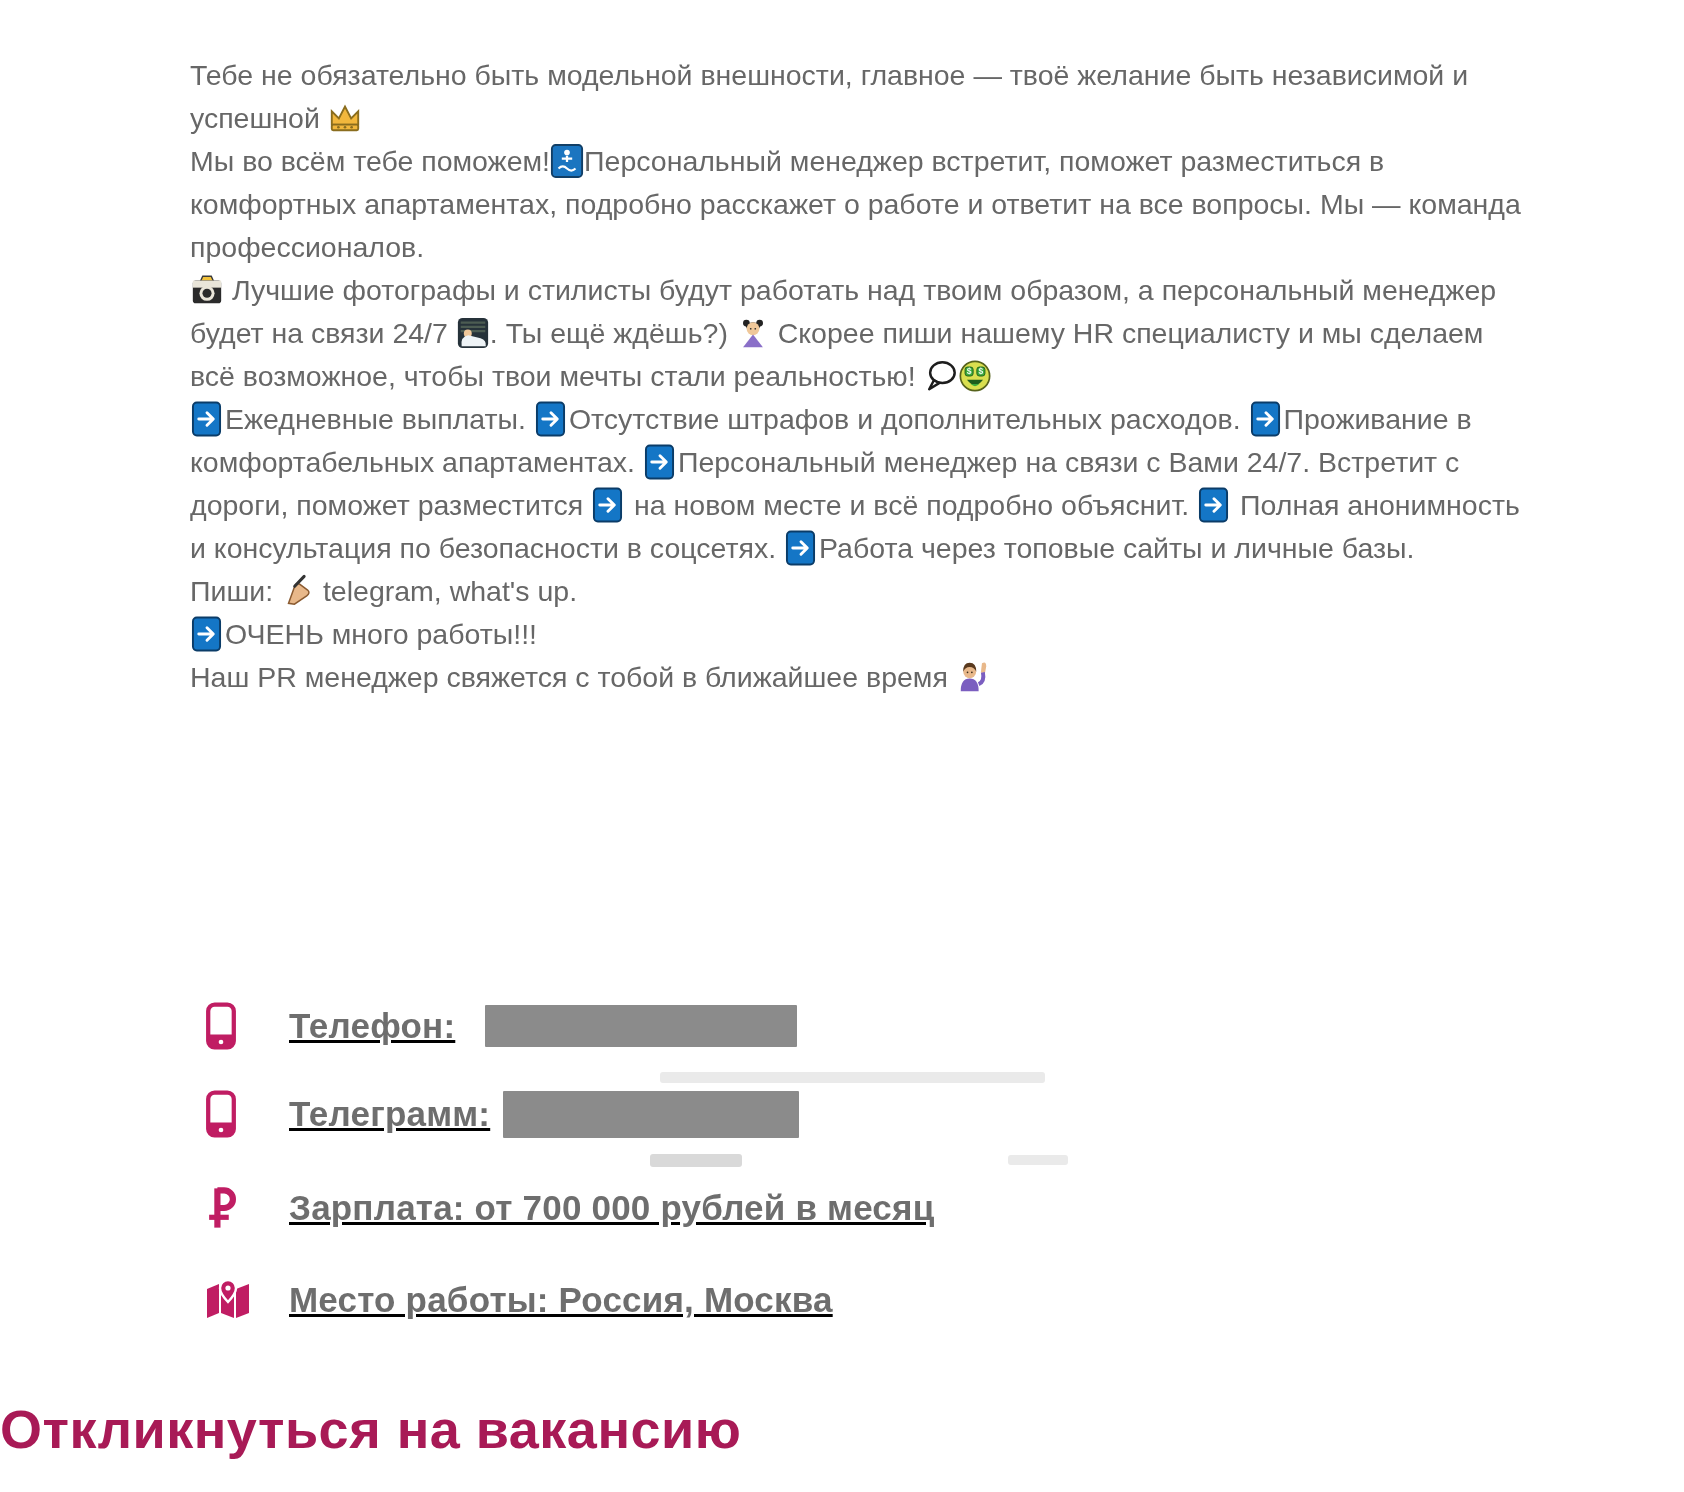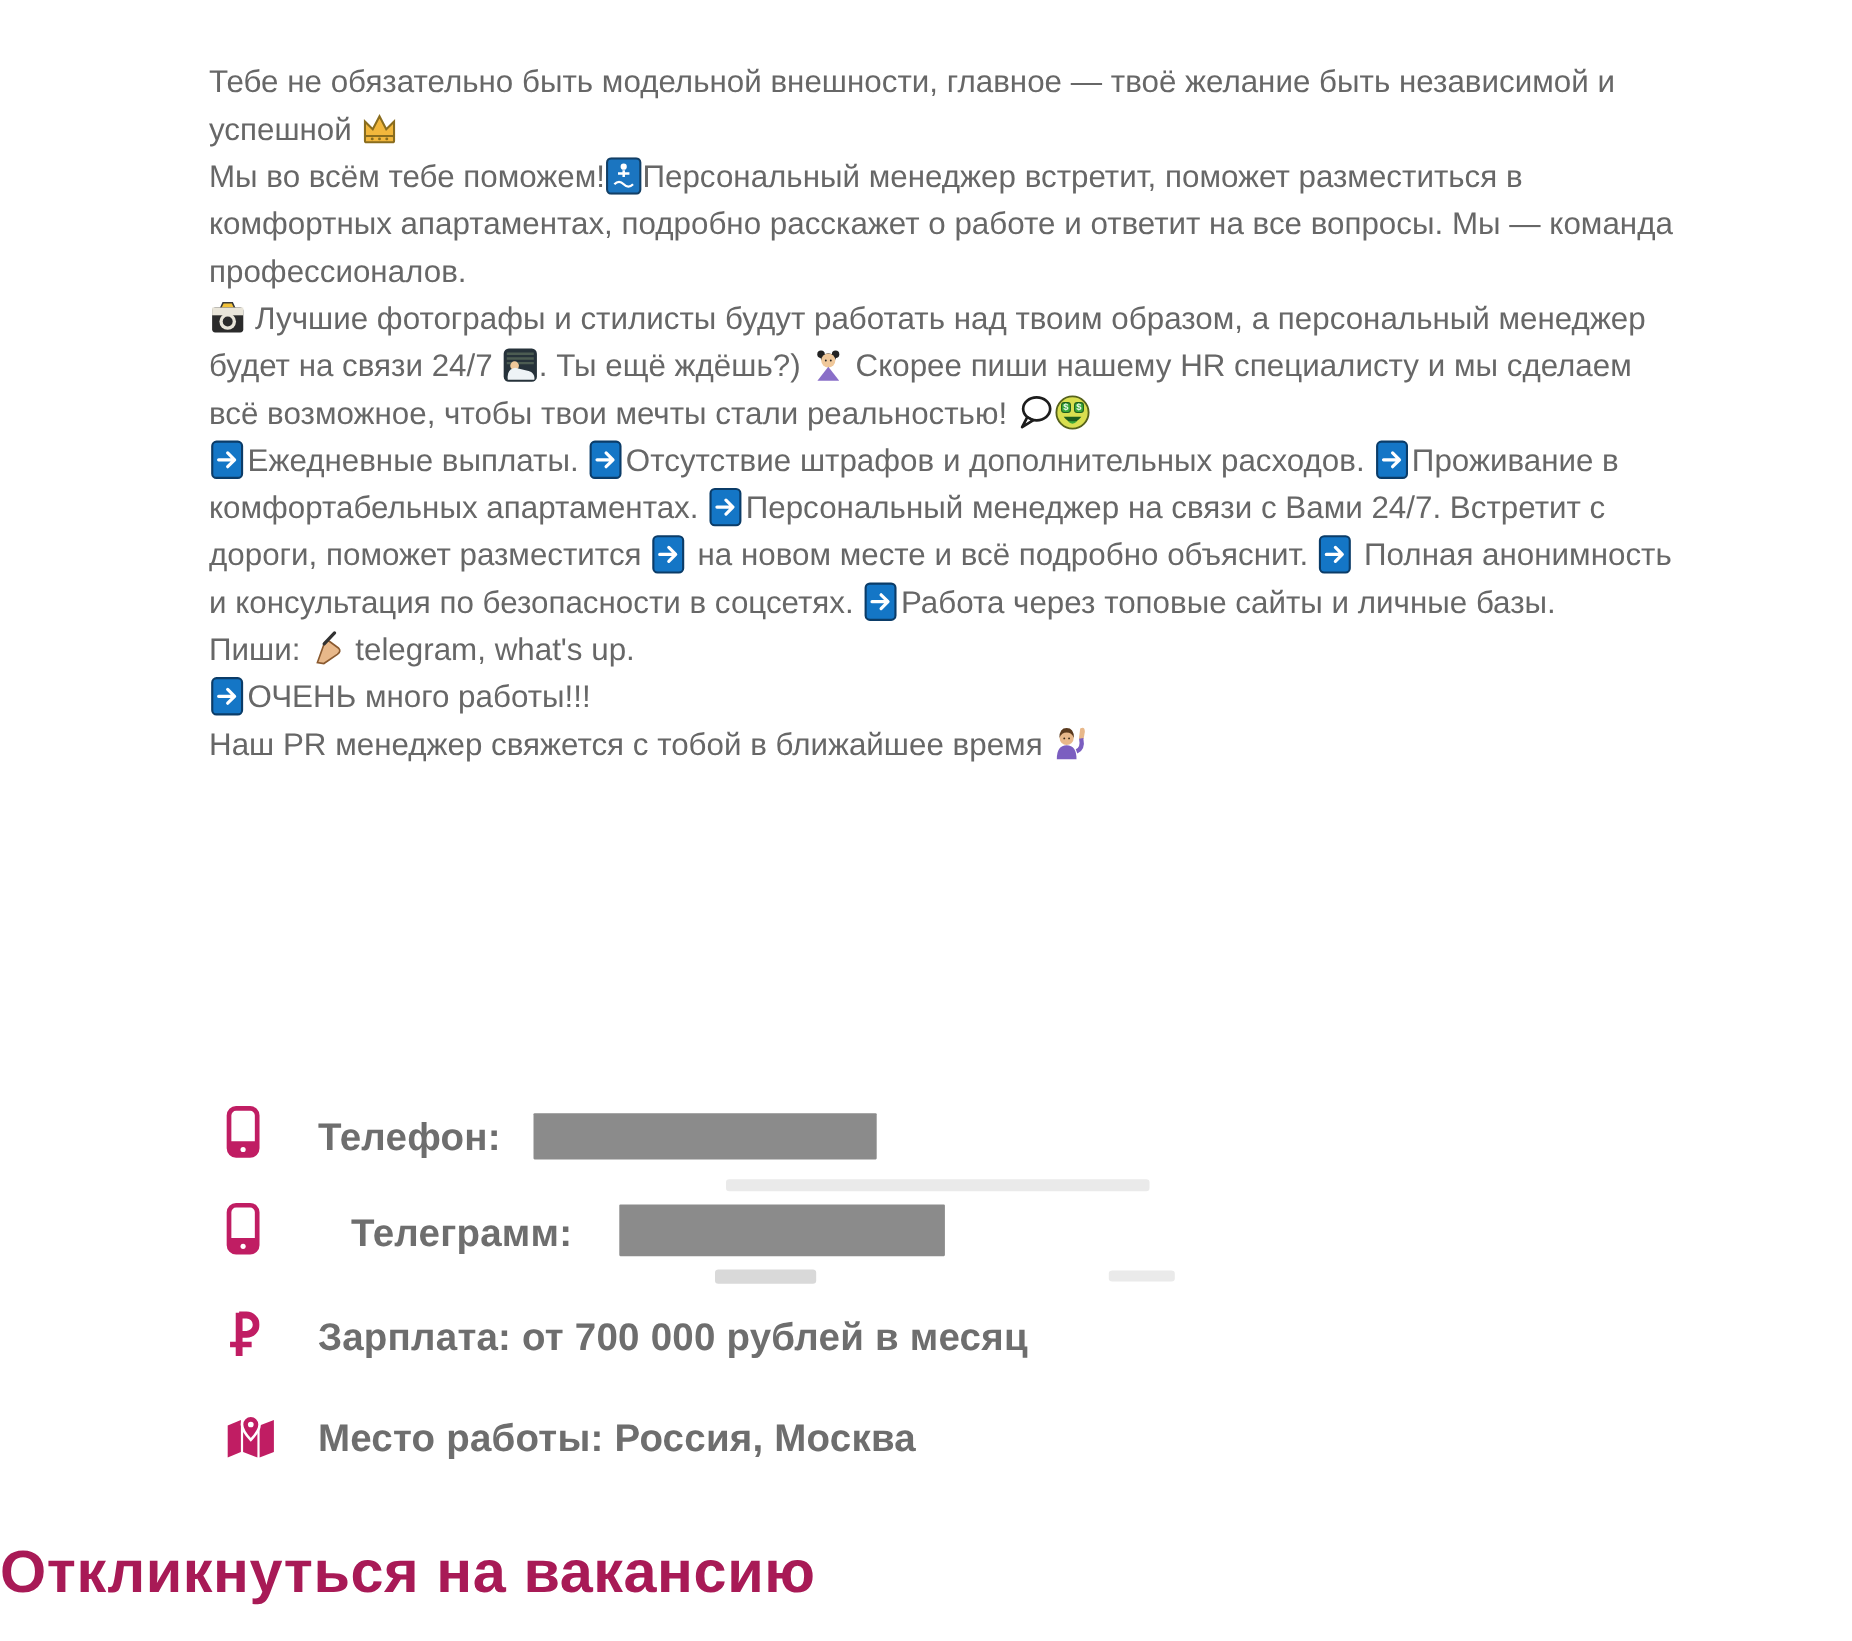--- a/index.html
+++ b/index.html
@@ -10,25 +10,25 @@
   
   .article{
     position:absolute;left:190px;top:40px;width:1336px;
     font-size:28.5px;line-height:43px;color:#676767;margin-top:14px;
   }
   .article p{margin:0;padding:0;}
   .emoji{display:inline-block;width:34px;height:34px;vertical-align:-7px;line-height:0;}
   .emoji svg{width:100%;height:100%;display:block;}
   .emoji-arrow{width:31px;height:36px;vertical-align:-8px;margin:0 3px 0 1px;}
   
-  .detail-row{position:absolute;left:205px;display:flex;align-items:flex-end;height:56px;}
+  .detail-row{position:absolute;left:205px;display:flex;align-items:center;height:56px;text-decoration:underline;}
   .detail-icon{width:46px;display:flex;justify-content:flex-start;align-items:center;margin-right:38px;}
   .detail-label{font-size:35px;font-weight:bold;color:#6e6e6e;letter-spacing:0.2px;}
   .row-phone{top:998px;}
-  .row-telegram{top:1086px;gap:30px;}
+  .row-telegram{top:1086px;}
   .row-salary{top:1180px;}
   .row-location{top:1272px;}
   .redaction{background:#8b8b8b;border-radius:1px;}
   .redaction-phone{width:312px;height:42px;margin-left:30px;}
   .redaction-telegram{width:296px;height:47px;margin-left:13px;}
   .artifact{position:absolute;background:#e3e3e3;border-radius:3px;}
   .artifact-1{left:660px;top:1072px;width:385px;height:11px;background:#eaeaea;}
   .artifact-2{left:650px;top:1154px;width:92px;height:13px;background:#d9d9d9;}
   .artifact-3{left:1008px;top:1155px;width:60px;height:10px;background:#eaeaea;}
   

